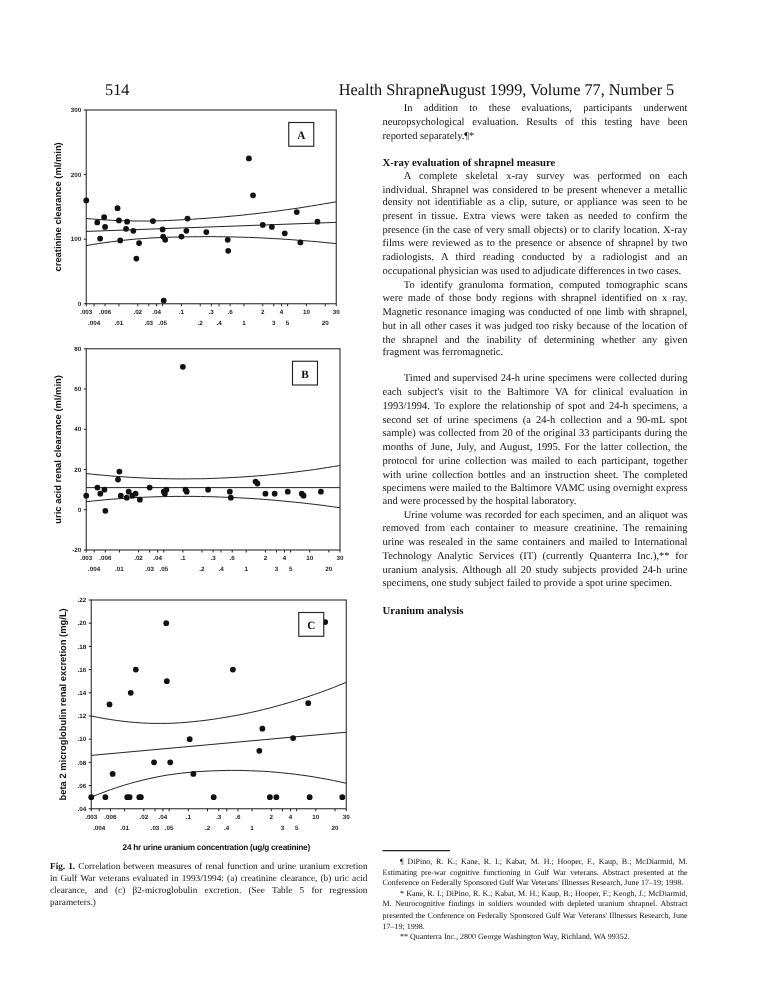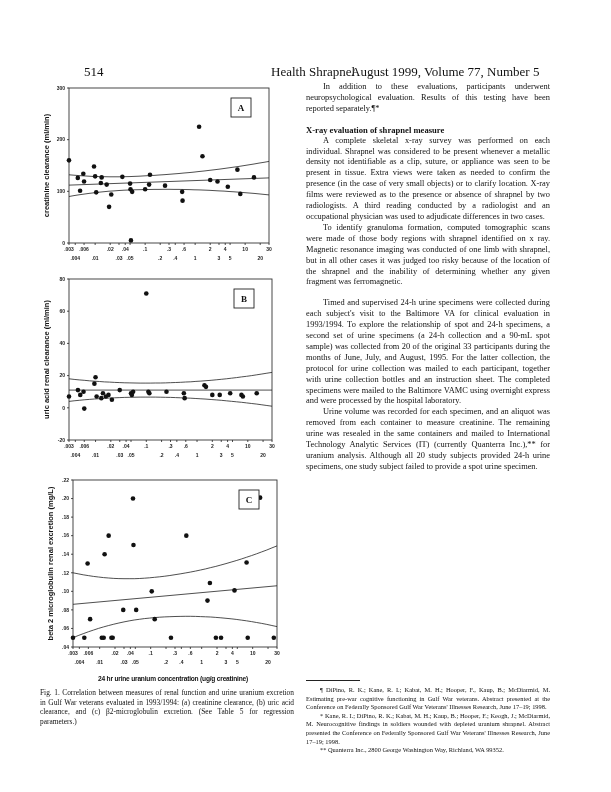--- a/index.html
+++ b/index.html
@@ -7,21 +7,21 @@
   .hdr { position:absolute; top:64px; font-size:13px; font-family:Liberation Serif, serif;padding-left:44px; }
   #page-num { left:40px; }
   #journal { left:227px; }
   #issue { left:307px; }
   svg.chart { position:absolute; left:0; overflow:visible; }
   .tick { font-family:"Liberation Sans", sans-serif; font-size:5px; font-weight:bold; fill:#222; }
   .ylab { font-family:"Liberation Sans", sans-serif; font-size:7.5px; font-weight:bold; fill:#111; }
   .panel-label { font-family:"Liberation Serif", serif; font-size:9px; font-weight:bold; fill:#111; }
   #xaxis-title { position:absolute; left:58px; top:675px; width:230px; text-align:center; font-family:"Liberation Sans", sans-serif; font-weight:bold; font-size:6.6px; letter-spacing:-0.2px; }
   #caption { position:absolute; left:40px; top:688px; width:254px; font-size:7.4px; line-height:9.6px; text-align:justify; }
-  #caption b { font-weight:normal; }
+  #caption b { font-weight:bold; }
   .col2 { position:absolute; left:306px; width:244px; font-size:8.4px; line-height:10.9px; text-align:justify; }
   .col2 p { margin:0; text-indent:17px; }
   .col2 h3 { margin:0; font-size:8.6px; font-weight:bold; text-indent:0; }
   #footnotes { position:absolute; left:306px; top:686px; width:244px; font-size:6.4px; line-height:8.6px; text-align:justify; }
   #footnotes p { margin:0; text-indent:14px; }
   #fn-rule { position:absolute; left:306px; top:680px; width:54px; height:0; border-top:0.8px solid #222; }
 </style>
 </head>
 <body>
 
@@ -319,20 +319,21 @@
 <div class="col2" style="top:82px;">
   <p>In addition to these evaluations, participants underwent neuropsychological evaluation. Results of this testing have been reported separately.¶*</p>
   <div style="height:10px;"></div>
   <h3>X-ray evaluation of shrapnel measure</h3>
   <p>A complete skeletal x-ray survey was performed on each individual. Shrapnel was considered to be present whenever a metallic density not identifiable as a clip, suture, or appliance was seen to be present in tissue. Extra views were taken as needed to confirm the presence (in the case of very small objects) or to clarify location. X-ray films were reviewed as to the presence or absence of shrapnel by two radiologists. A third reading conducted by a radiologist and an occupational physician was used to adjudicate differences in two cases.</p>
   <p>To identify granuloma formation, computed tomographic scans were made of those body regions with shrapnel identified on x ray. Magnetic resonance imaging was conducted of one limb with shrapnel, but in all other cases it was judged too risky because of the location of the shrapnel and the inability of determining whether any given fragment was ferromagnetic.</p>
   <div style="height:10px;"></div>
   <p>Timed and supervised 24-h urine specimens were collected during each subject's visit to the Baltimore VA for clinical evaluation in 1993/1994. To explore the relationship of spot and 24-h specimens, a second set of urine specimens (a 24-h collection and a 90-mL spot sample) was collected from 20 of the original 33 participants during the months of June, July, and August, 1995. For the latter collection, the protocol for urine collection was mailed to each participant, together with urine collection bottles and an instruction sheet. The completed specimens were mailed to the Baltimore VAMC using overnight express and were processed by the hospital laboratory.</p>
   <p>Urine volume was recorded for each specimen, and an aliquot was removed from each container to measure creatinine. The remaining urine was resealed in the same containers and mailed to International Technology Analytic Services (IT) (currently Quanterra Inc.),** for uranium analysis. Although all 20 study subjects provided 24-h urine specimens, one study subject failed to provide a spot urine specimen.</p>
   <div style="height:10px;"></div>
+  <h3>Uranium analysis</h3>
 </div>
 
 <div id="fn-rule"></div>
 <div id="footnotes">
   <p>¶ DiPino, R. K.; Kane, R. I.; Kabat, M. H.; Hooper, F., Kaup, B.; McDiarmid, M. Estimating pre-war cognitive functioning in Gulf War veterans. Abstract presented at the Conference on Federally Sponsored Gulf War Veterans' Illnesses Research, June 17–19; 1998.</p>
   <p>* Kane, R. I.; DiPino, R. K.; Kabat, M. H.; Kaup, B.; Hooper, F.; Keogh, J.; McDiarmid, M. Neurocognitive findings in soldiers wounded with depleted uranium shrapnel. Abstract presented the Conference on Federally Sponsored Gulf War Veterans' Illnesses Research, June 17–19; 1998.</p>
   <p>** Quanterra Inc., 2800 George Washington Way, Richland, WA 99352.</p>
 </div>
 
 </body></html>

